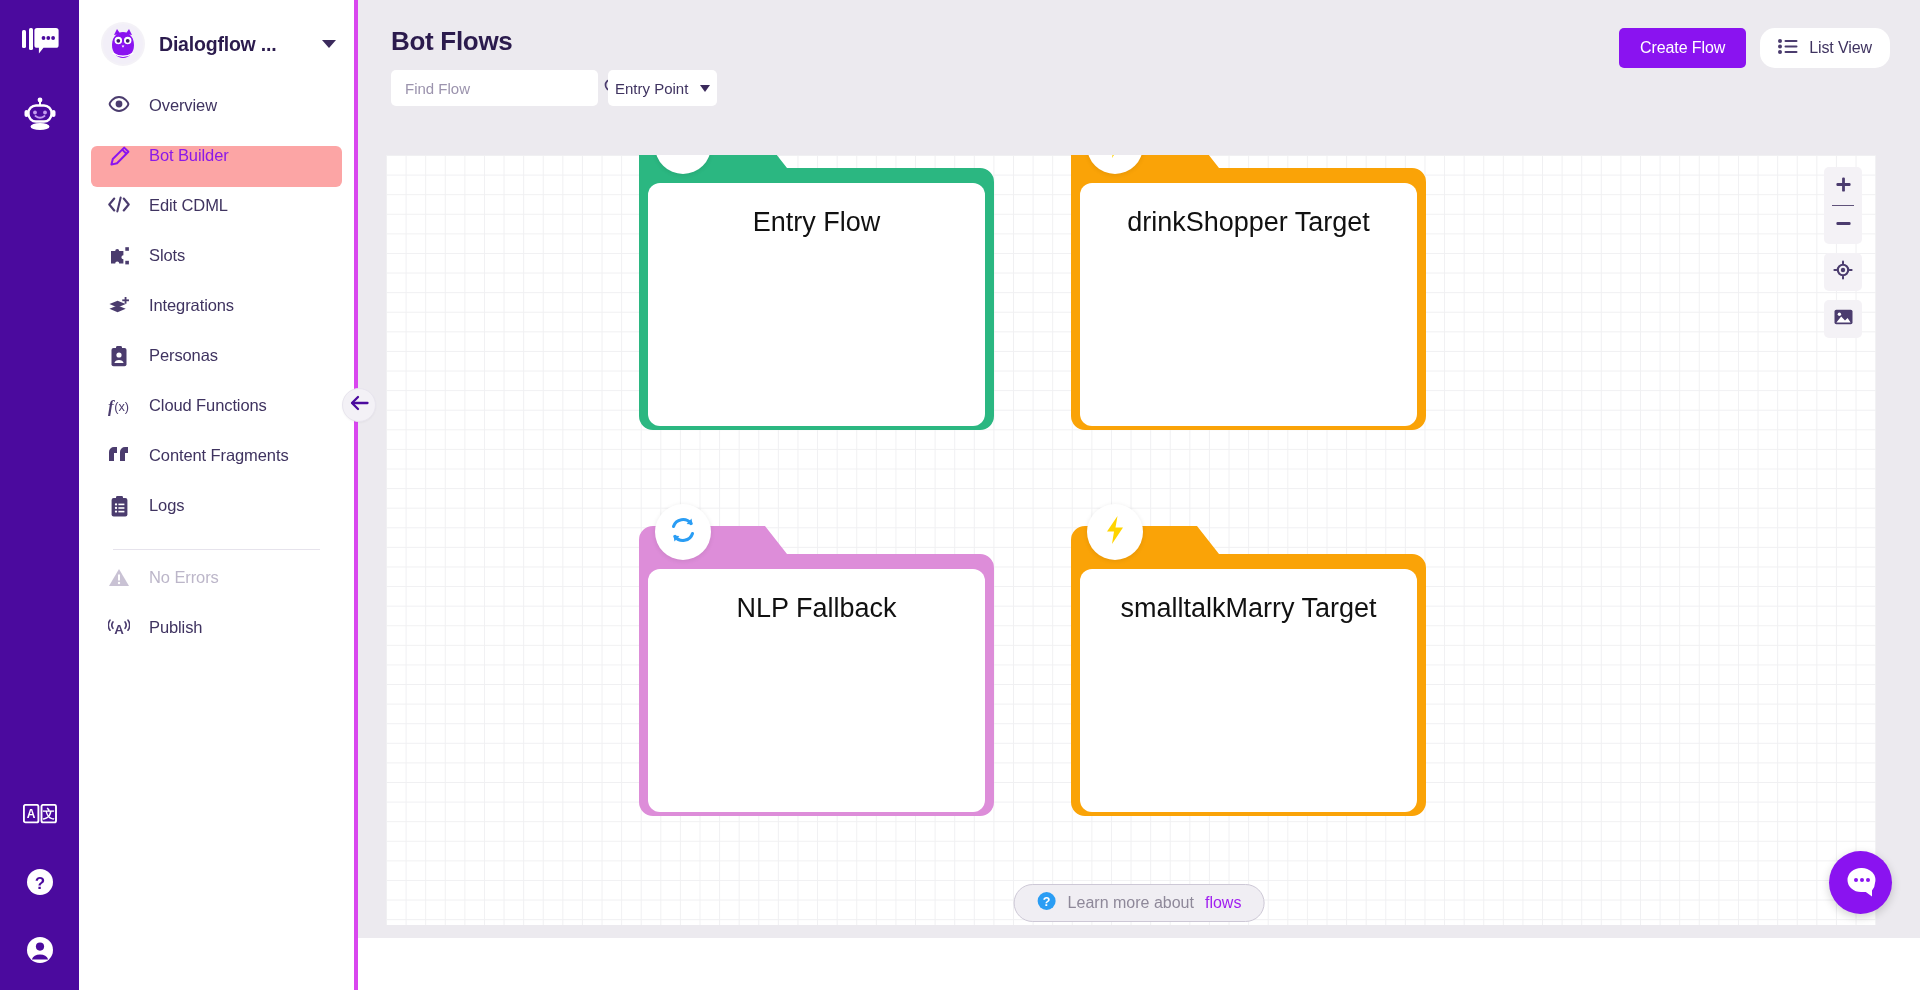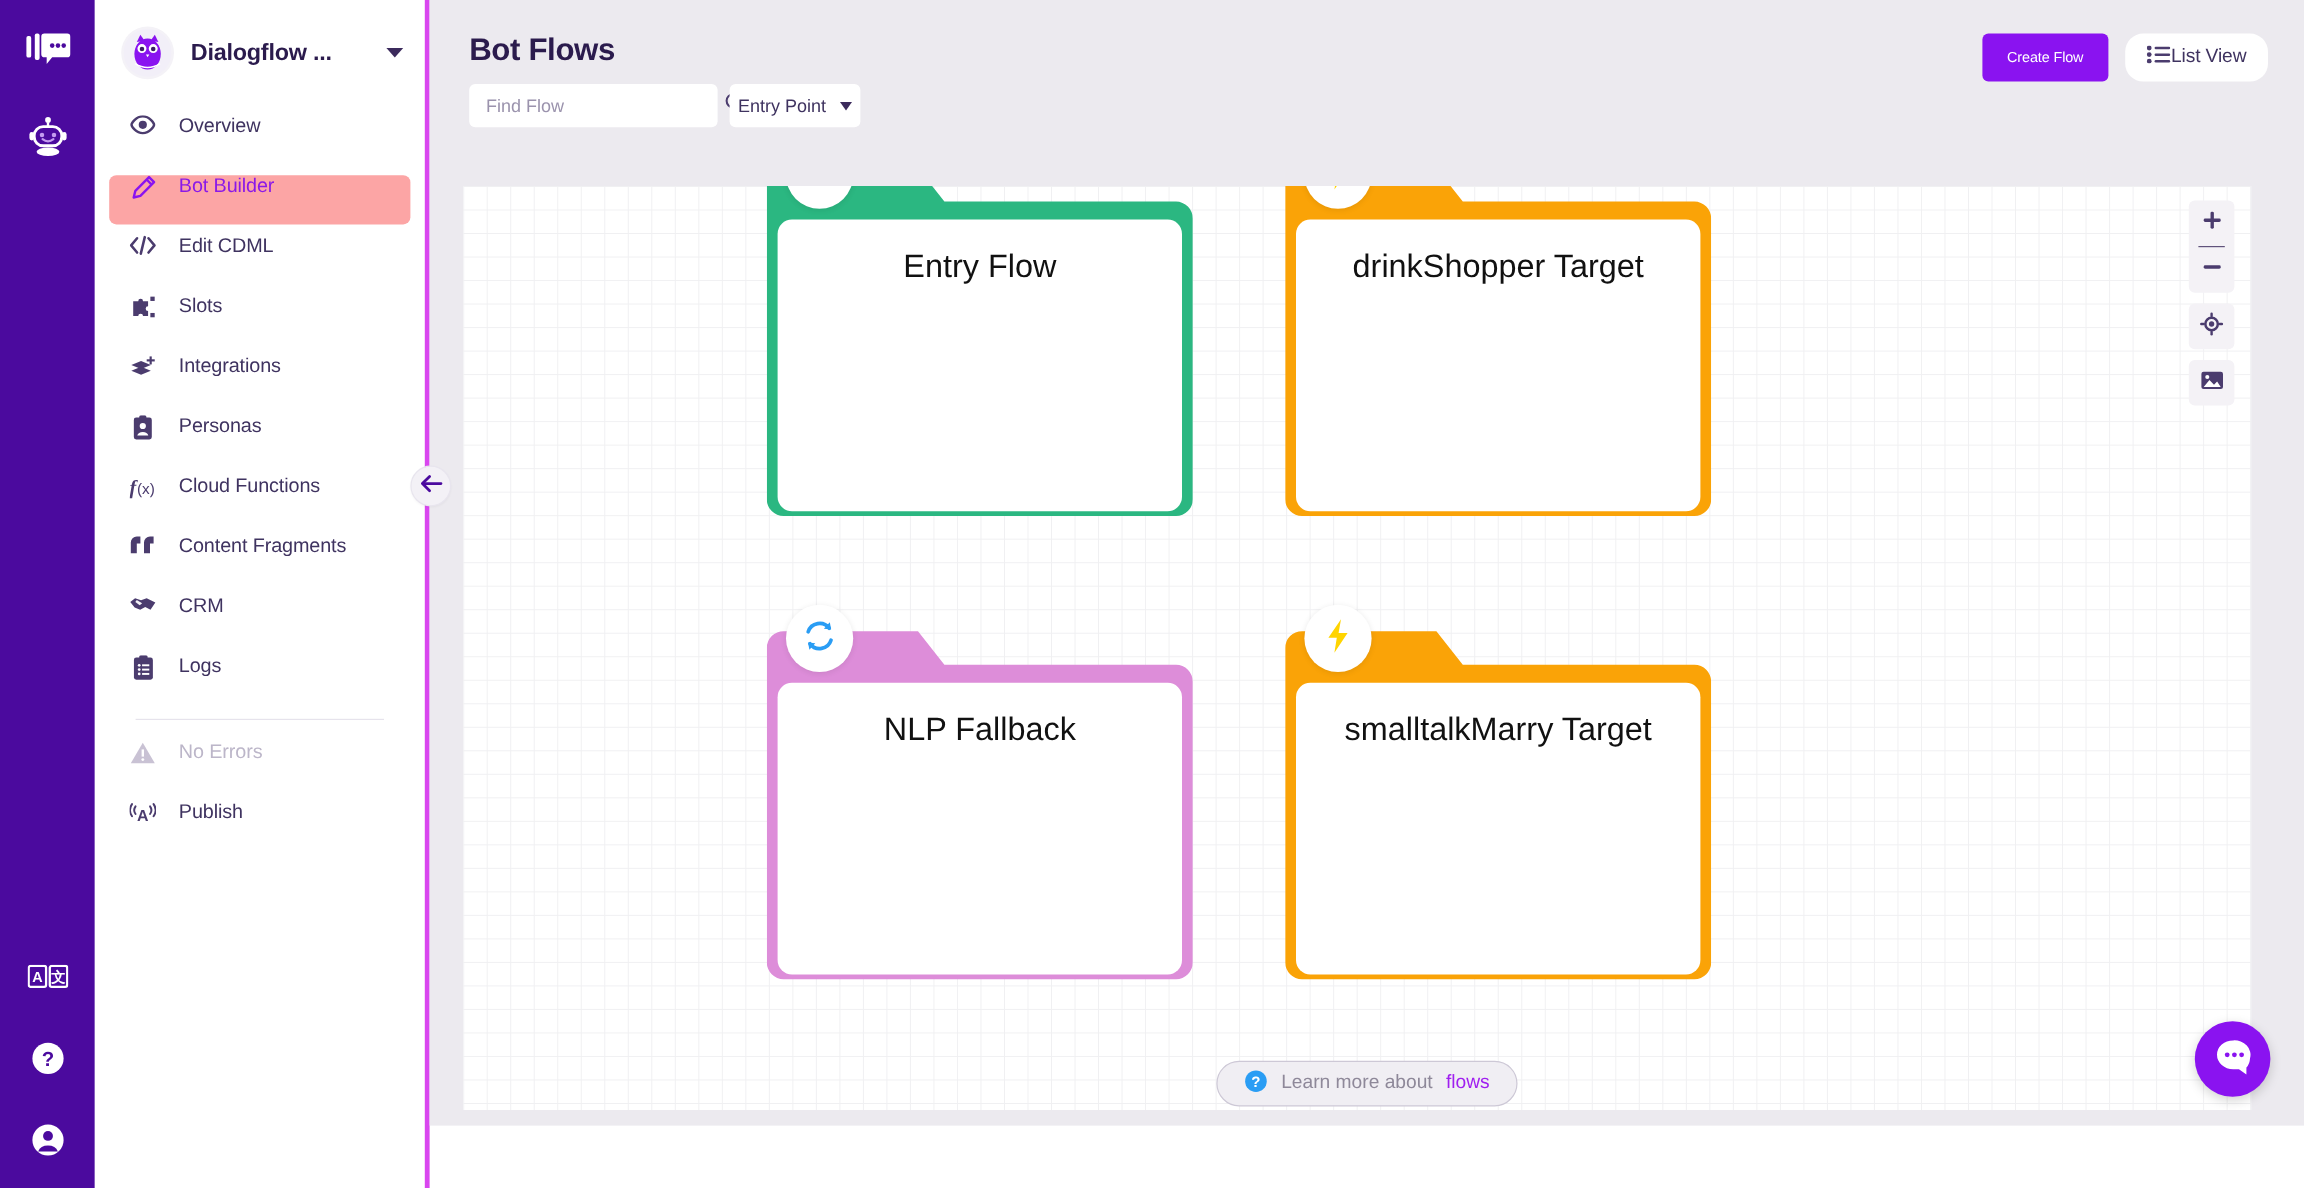--- a/index.html
+++ b/index.html
@@ -81,28 +81,28 @@
   }
   .main-header {
     display: flex; align-items: flex-start; padding: 26px 30px 0 33px;
     height: 86px;
   }
   .page-title { font-size: 26px; font-weight: 700; color: #2b1b4d; letter-spacing: -0.3px; }
   .header-actions { margin-left: auto; display: flex; gap: 14px; align-items: center; padding-top: 2px; }
   .btn-primary {
     background: #8a13f0; color: #fff; border: none;
     height: 40px; padding: 0 21px; border-radius: 5px;
-    font-size: 12px; font-family: inherit; cursor: pointer;
+    font-size: 16px; font-family: inherit; cursor: pointer;
     letter-spacing: -0.1px;
   }
   .btn-secondary {
     background: #fff; color: #3f3360; border: none;
     height: 40px; padding: 0 18px; border-radius: 15px;
     font-size: 16px; font-family: inherit; cursor: pointer;
-    display: flex; align-items: center; letter-spacing: -0.1px;
+    display: flex; align-items: center; gap: 11px; letter-spacing: -0.1px;
   }
 
   .toolbar { display: flex; gap: 10px; padding: 0 0 0 33px; margin-top: -16px; }
   .search-box {
     width: 207px; height: 36px; background: #fff; border-radius: 5px;
     display: flex; align-items: center; padding: 0 12px 0 14px;
   }
   .search-box input {
     flex: 1; border: none; outline: none; font-size: 15px;
     font-family: inherit; color: #3f3360; background: transparent;
@@ -342,29 +342,20 @@
       <div class="nav-item">
         <span class="ni-icon">
           <svg width="22" height="16" viewBox="0 0 22 16">
             <path d="M1 15 V6 a5 5 0 0 1 5 -5 h3 v6 h-3 v8 z" fill="#4b3c6e"></path>
             <path d="M12 15 V6 a5 5 0 0 1 5 -5 h3 v6 h-3 v8 z" fill="#4b3c6e"></path>
           </svg>
         </span>
         <span class="ni-label">Content Fragments</span>
       </div>
 
-      <div class="nav-item">
-        <span class="ni-icon">
-          <svg width="24" height="15" viewBox="0 0 24 15">
-            <path d="M0.6 5.5 L5 2.2 L10.4 4 L15.5 2.2 L23.4 6 L19 12.6 L14.2 10 L9.6 12.6 L4.6 10.6 Z" fill="#4b3c6e"></path>
-            <path d="M6.5 3.6 L11.4 6.6 L9.2 8.4 L5.2 5.6 Z" fill="#f3f1f6"></path>
-          </svg>
-        </span>
-        <span class="ni-label">CRM</span>
-      </div>
 
       <div class="nav-item">
         <span class="ni-icon">
           <svg width="17" height="21" viewBox="0 0 17 21">
             <rect x="0.6" y="2" width="15.8" height="18.4" rx="2" fill="#4b3c6e"></rect>
             <rect x="5" y="0" width="7" height="3.6" rx="1.3" fill="#4b3c6e"></rect>
             <circle cx="5" cy="8.4" r="1.15" fill="#fff"></circle>
               <rect x="7.4" y="7.6" width="6" height="1.6" fill="#fff"></rect>
             <circle cx="5" cy="12" r="1.15" fill="#fff"></circle>
               <rect x="7.4" y="11.2" width="6" height="1.6" fill="#fff"></rect>

